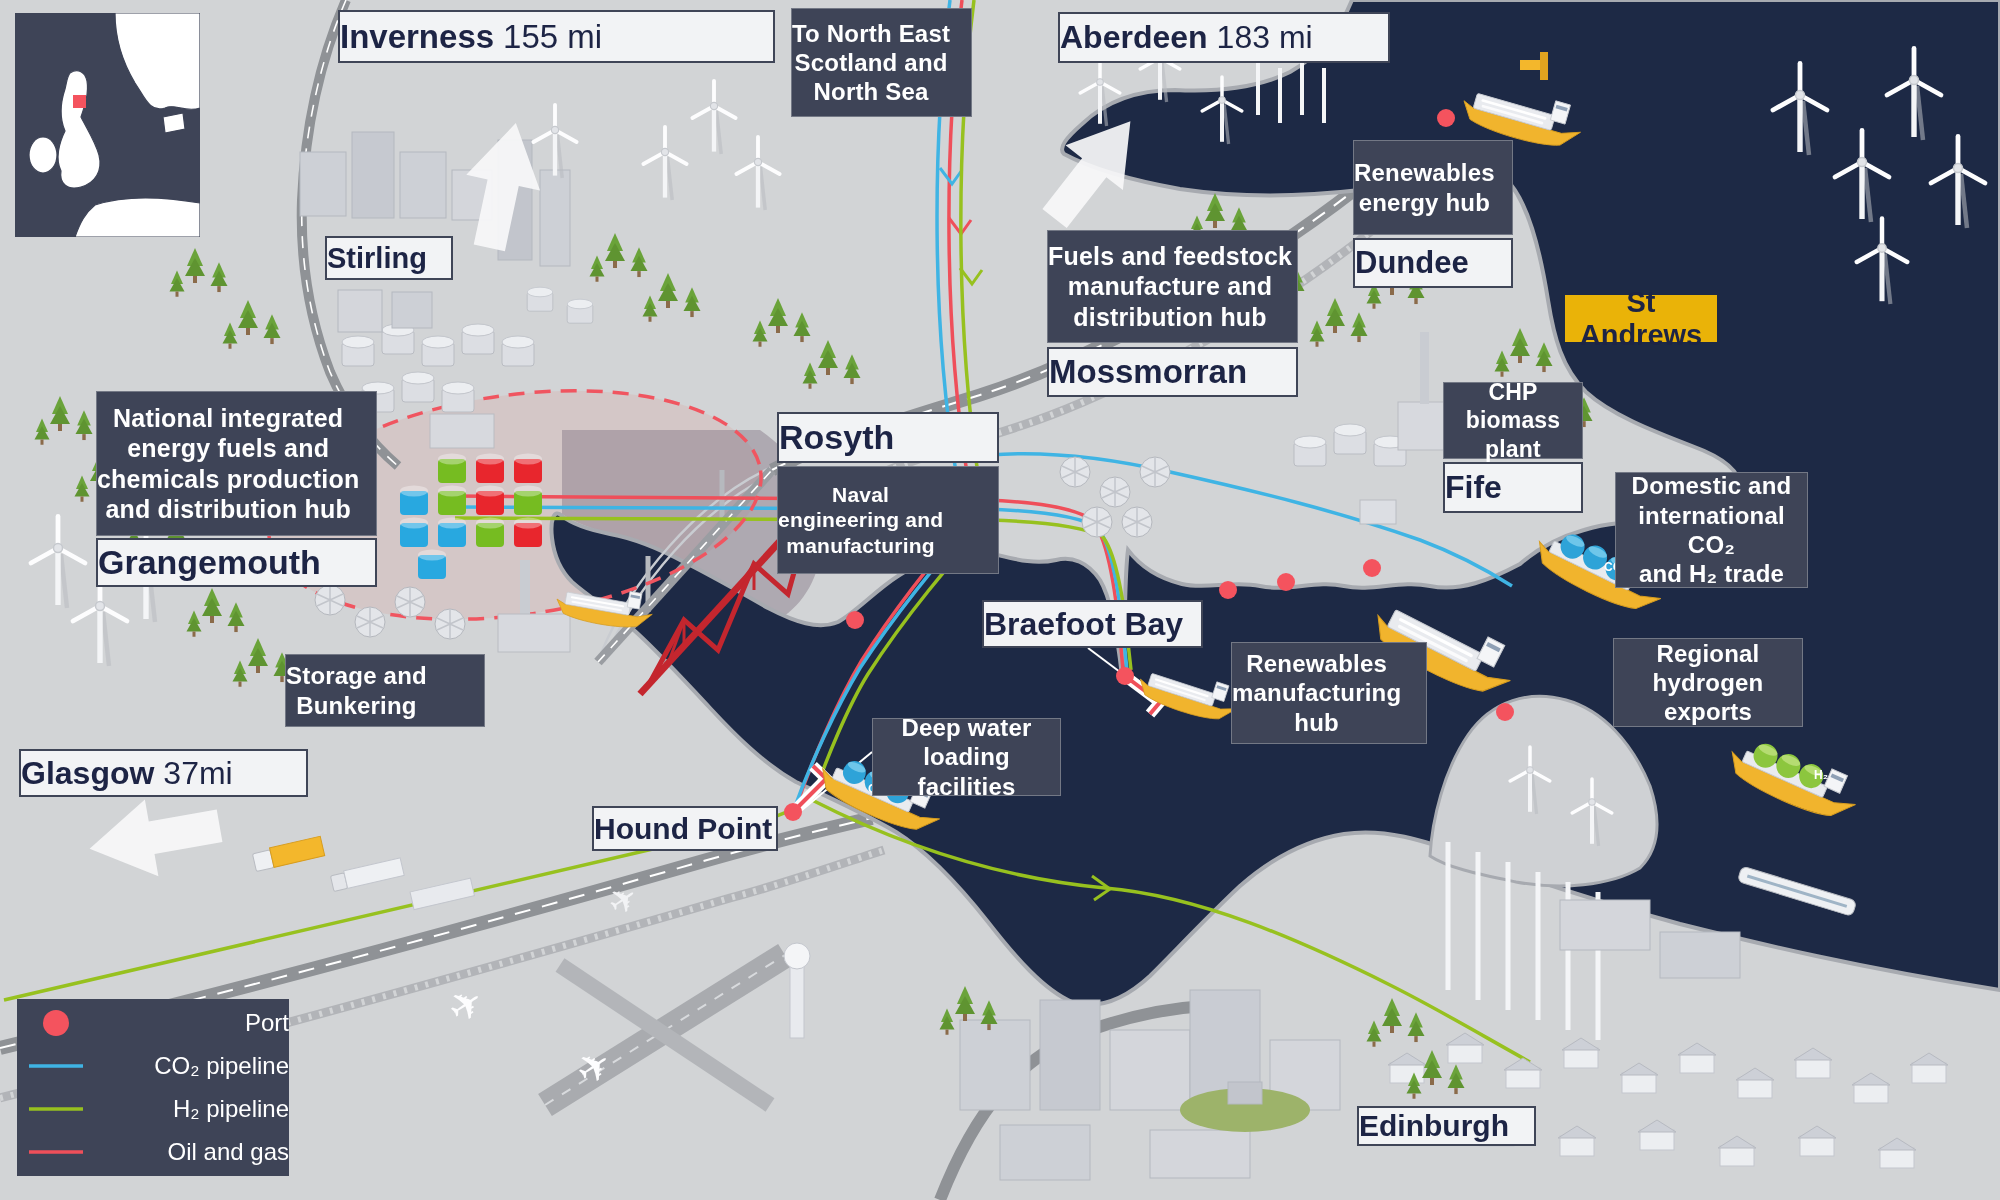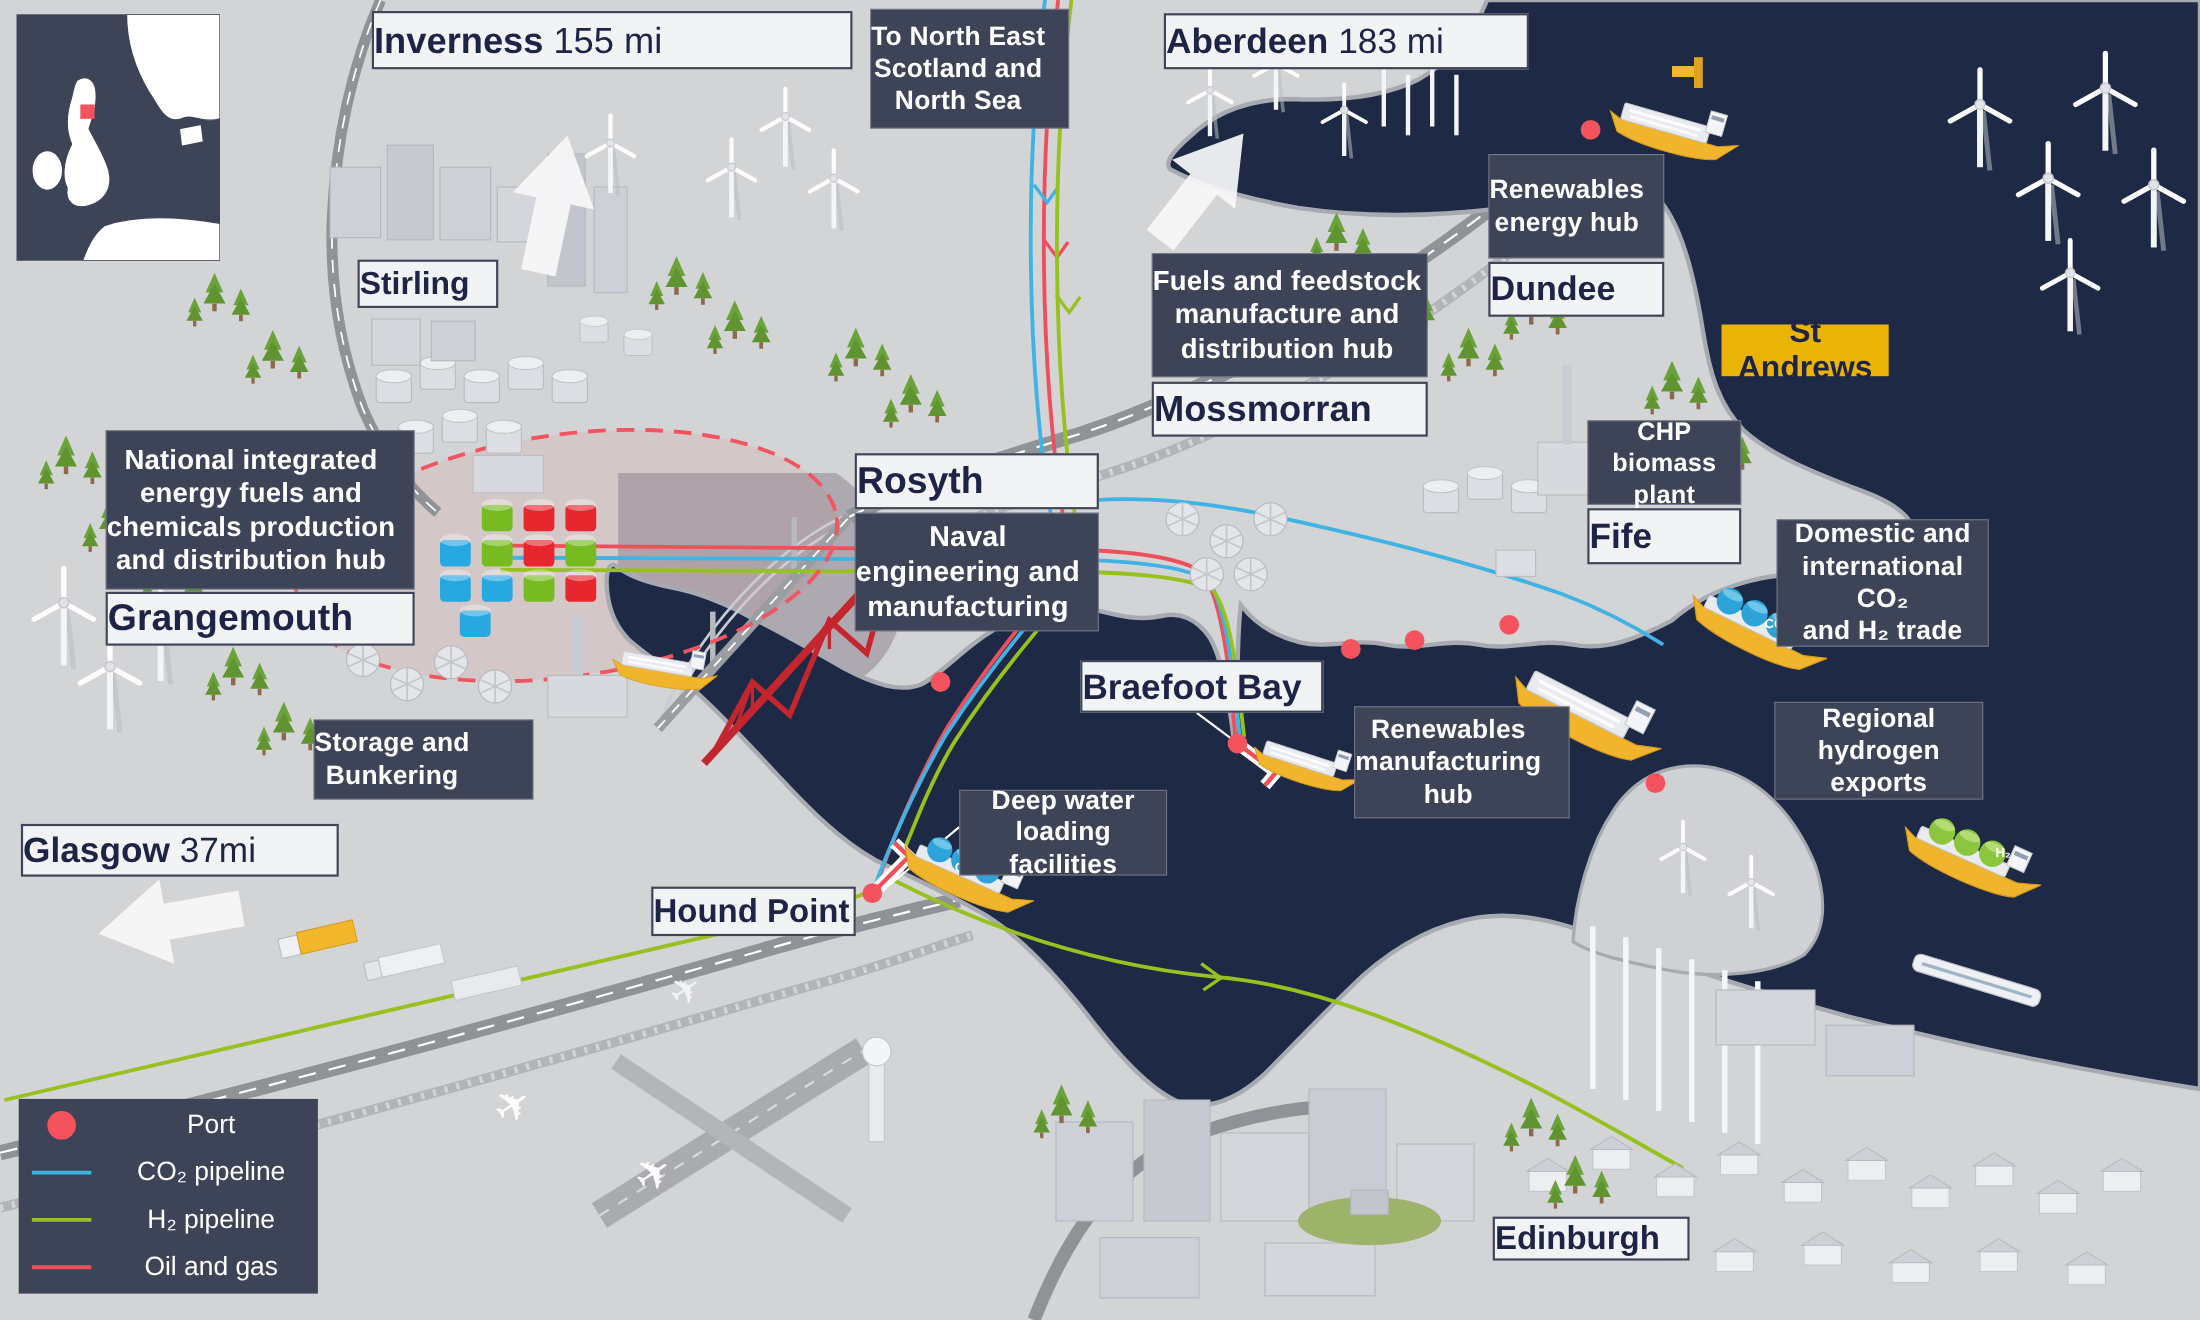--- a/index.html
+++ b/index.html
@@ -12,21 +12,21 @@
   .lt{background:#f2f3f5;border:2px solid #3f4557;color:#1d2445;font-weight:700;}
   .lt .dist{font-weight:400;margin-left:9px}
   .dk{background:#3e4457;border:1px solid rgba(255,255,255,.28);color:#ffffff;font-weight:700;
       white-space:pre-line;line-height:1.22;letter-spacing:.2px}
   .gy{background:#eab308;color:#1d2445;font-weight:700;border:none}
   .gy2{background:#b6bac8;color:#1d2445;font-weight:700;border:none}
   .legend{position:absolute;left:17px;top:999px;width:272px;height:177px;background:#3e4457;
           z-index:10;color:#fff;font-size:24px;display:flex;flex-direction:column;justify-content:center;gap:9px;padding:6px 0;box-sizing:border-box}
   .lrow{display:flex;align-items:center;height:34px}
   .lsw{width:78px;display:flex;justify-content:center;align-items:center;flex:0 0 78px}
-  .ltx{flex:1;text-align:center}
+  .ltx{flex:1;text-align:right}
   .shiptag{position:absolute;z-index:6;color:#fff;font-size:12px;font-weight:700}
   .inset{position:absolute;left:15px;top:13px;width:185px;height:224px;z-index:10;background:#3e4457}
 </style>
 </head>
 <body>
 
 <div id="stage">
 
 <svg class="decor" width="2000" height="1200" viewBox="0 0 2000 1200">
   <defs>
@@ -472,21 +472,21 @@
 
 <div class="lbl gy" style="left:1565px;top:295px;width:152px;height:47px;font-size:29px;font-weight:600">St Andrews</div>
 
 <div class="lbl dk" style="left:96px;top:391px;width:281px;height:145px;font-size:25px">National integrated
 energy fuels and
 chemicals production
 and distribution hub</div>
 <div class="lbl lt" style="left:96px;top:538px;width:281px;height:49px;font-size:34px">Grangemouth</div>
 
 <div class="lbl lt" style="left:777px;top:412px;width:222px;height:51px;font-size:34px">Rosyth</div>
-<div class="lbl dk" style="left:777px;top:466px;width:222px;height:108px;font-size:26px">Naval
+<div class="lbl dk" style="left:777px;top:466px;width:222px;height:108px;font-size:21px">Naval
 engineering and
 manufacturing</div>
 
 <div class="lbl dk" style="left:1443px;top:382px;width:140px;height:77px;font-size:23px">CHP biomass
 plant</div>
 <div class="lbl lt" style="left:1443px;top:462px;width:140px;height:51px;font-size:32px">Fife</div>
 
 <div class="lbl dk" style="left:1615px;top:472px;width:193px;height:116px;font-size:24px">Domestic and
 international CO₂
 and H₂ trade</div>

